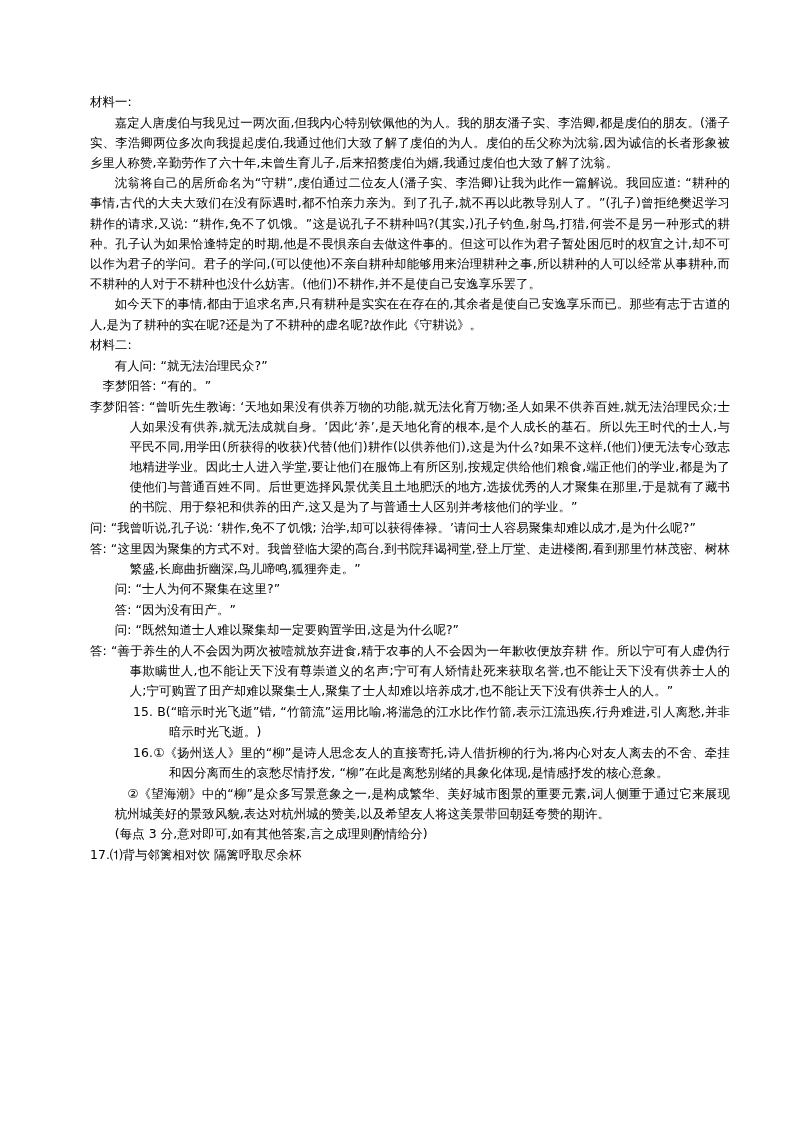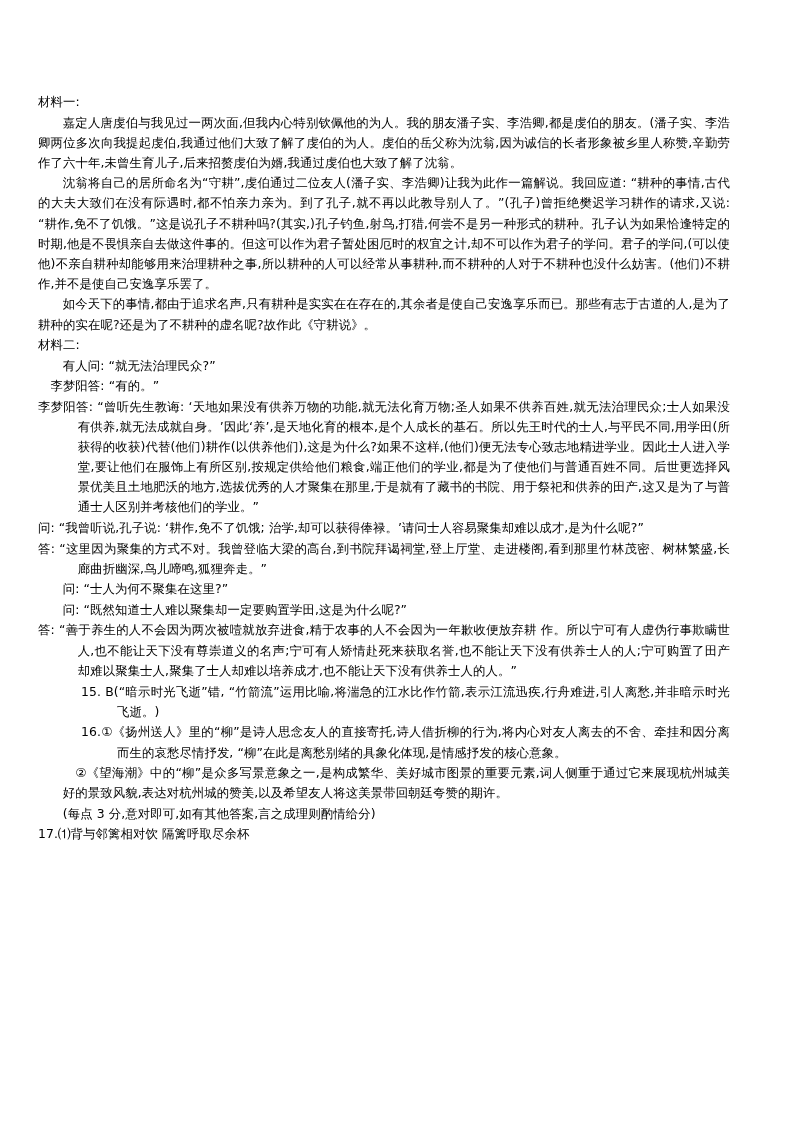--- a/index.html
+++ b/index.html
@@ -11,21 +11,21 @@
     width: 800px;
     height: 1131px;
     font-family: "DejaVu Sans", "Liberation Sans", sans-serif;
     color: #000000;
   }
   .page {
     position: relative;
     width: 800px;
     height: 1131px;
     box-sizing: border-box;
-    padding: 92px 70px 0 38px;
+    padding: 92px 70px 0 90px;
   }
   .doc {
     font-size: 12.4px;
     line-height: 1.62;
     text-align: justify;
     text-justify: inter-ideograph;
     letter-spacing: 0.1px;
   }
   .para {
     margin: 0 0 0.5px 0;
@@ -67,20 +67,21 @@
     <p class="para indent2">沈翁将自己的居所命名为“守耕”,虔伯通过二位友人(潘子实、李浩卿)让我为此作一篇解说。我回应道: “耕种的事情,古代的大夫大致们在没有际遇时,都不怕亲力亲为。到了孔子,就不再以此教导别人了。”(孔子)曾拒绝樊迟学习耕作的请求,又说: “耕作,免不了饥饿。”这是说孔子不耕种吗?(其实,)孔子钓鱼,射鸟,打猎,何尝不是另一种形式的耕种。孔子认为如果恰逢特定的时期,他是不畏惧亲自去做这件事的。但这可以作为君子暂处困厄时的权宜之计,却不可以作为君子的学问。君子的学问,(可以使他)不亲自耕种却能够用来治理耕种之事,所以耕种的人可以经常从事耕种,而不耕种的人对于不耕种也没什么妨害。(他们)不耕作,并不是使自己安逸享乐罢了。</p>
     <p class="para indent2">如今天下的事情,都由于追求名声,只有耕种是实实在在存在的,其余者是使自己安逸享乐而已。那些有志于古道的人,是为了耕种的实在呢?还是为了不耕种的虚名呢?故作此《守耕说》。</p>
 
     <p class="para">材料二:</p>
     <p class="para indent2">有人问: “就无法治理民众?”</p>
     <p class="para indent1">李梦阳答: “有的。”</p>
     <p class="para hang-q">李梦阳答: “曾听先生教诲: ‘天地如果没有供养万物的功能,就无法化育万物;圣人如果不供养百姓,就无法治理民众;士人如果没有供养,就无法成就自身。’因此‘养’,是天地化育的根本,是个人成长的基石。所以先王时代的士人,与平民不同,用学田(所获得的收获)代替(他们)耕作(以供养他们),这是为什么?如果不这样,(他们)便无法专心致志地精进学业。因此士人进入学堂,要让他们在服饰上有所区别,按规定供给他们粮食,端正他们的学业,都是为了使他们与普通百姓不同。后世更选择风景优美且土地肥沃的地方,选拔优秀的人才聚集在那里,于是就有了藏书的书院、用于祭祀和供养的田产,这又是为了与普通士人区别并考核他们的学业。”</p>
     <p class="para hang-q">问: “我曾听说,孔子说: ‘耕作,免不了饥饿; 治学,却可以获得俸禄。’请问士人容易聚集却难以成才,是为什么呢?”</p>
     <p class="para hang-q">答: “这里因为聚集的方式不对。我曾登临大梁的高台,到书院拜谒祠堂,登上厅堂、走进楼阁,看到那里竹林茂密、树林繁盛,长廊曲折幽深,鸟儿啼鸣,狐狸奔走。”</p>
     <p class="para indent2">问: “士人为何不聚集在这里?”</p>
+    <p class="para indent2">答: “因为没有田产。”</p>
     <p class="para indent2">问: “既然知道士人难以聚集却一定要购置学田,这是为什么呢?”</p>
     <p class="para hang-q">答: “善于养生的人不会因为两次被噎就放弃进食,精于农事的人不会因为一年歉收便放弃耕  作。所以宁可有人虚伪行事欺瞒世人,也不能让天下没有尊崇道义的名声;宁可有人矫情赴死来获取名誉,也不能让天下没有供养士人的人;宁可购置了田产却难以聚集士人,聚集了士人却难以培养成才,也不能让天下没有供养士人的人。”</p>
 
     <p class="para hang-wide gap-s">15. B(“暗示时光飞逝”错, “竹箭流”运用比喻,将湍急的江水比作竹箭,表示江流迅疾,行舟难进,引人离愁,并非暗示时光飞逝。)</p>
     <p class="para hang-wide">16.①《扬州送人》里的“柳”是诗人思念友人的直接寄托,诗人借折柳的行为,将内心对友人离去的不舍、牵挂和因分离而生的哀愁尽情抒发, “柳”在此是离愁别绪的具象化体现,是情感抒发的核心意象。</p>
     <p class="para sub-indent2">②《望海潮》中的“柳”是众多写景意象之一,是构成繁华、美好城市图景的重要元素,词人侧重于通过它来展现杭州城美好的景致风貌,表达对杭州城的赞美,以及希望友人将这美景带回朝廷夸赞的期许。</p>
     <p class="para sub-indent">(每点 3 分,意对即可,如有其他答案,言之成理则酌情给分)</p>
     <p class="para">17.⑴背与邻篱相对饮  隔篱呼取尽余杯</p>
 
   </div>

